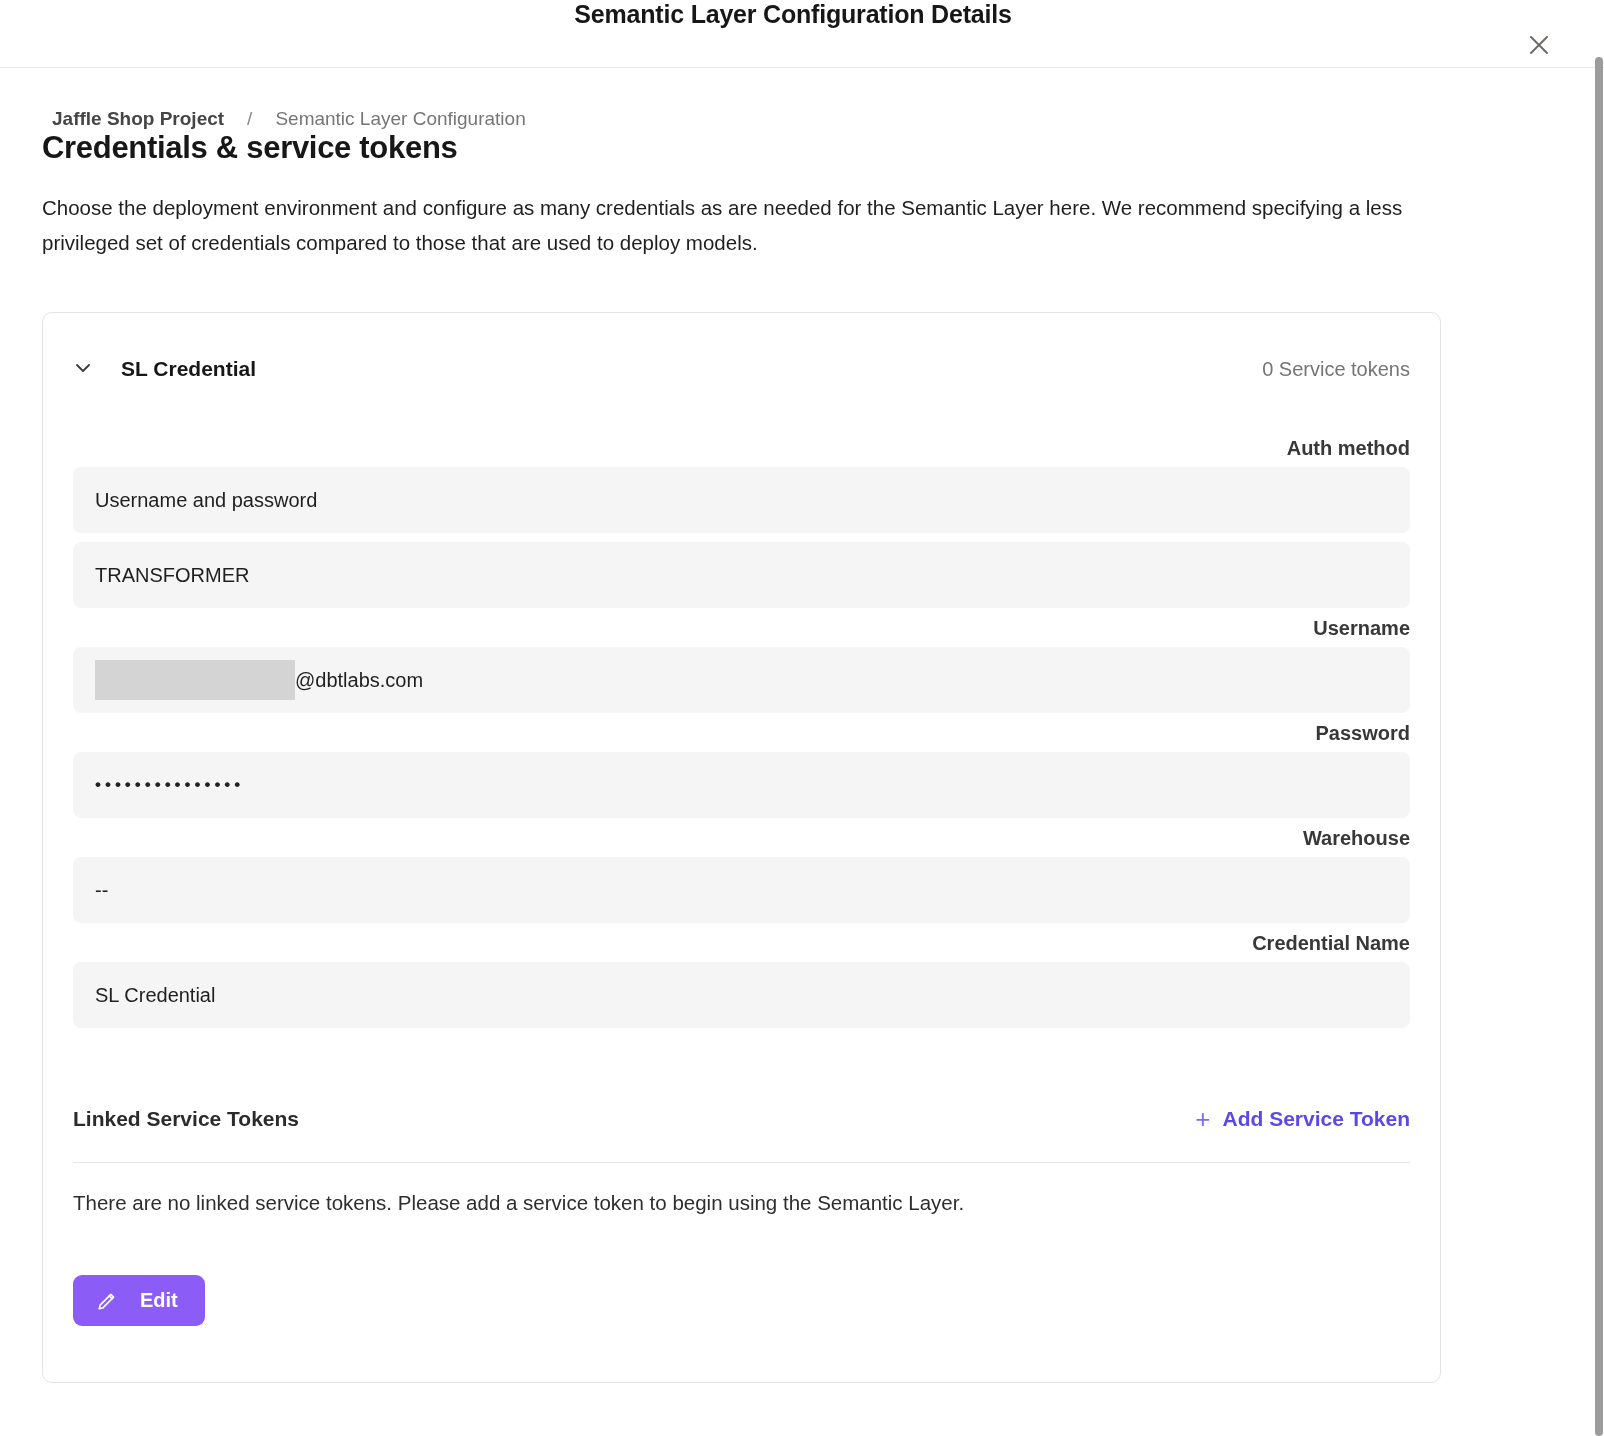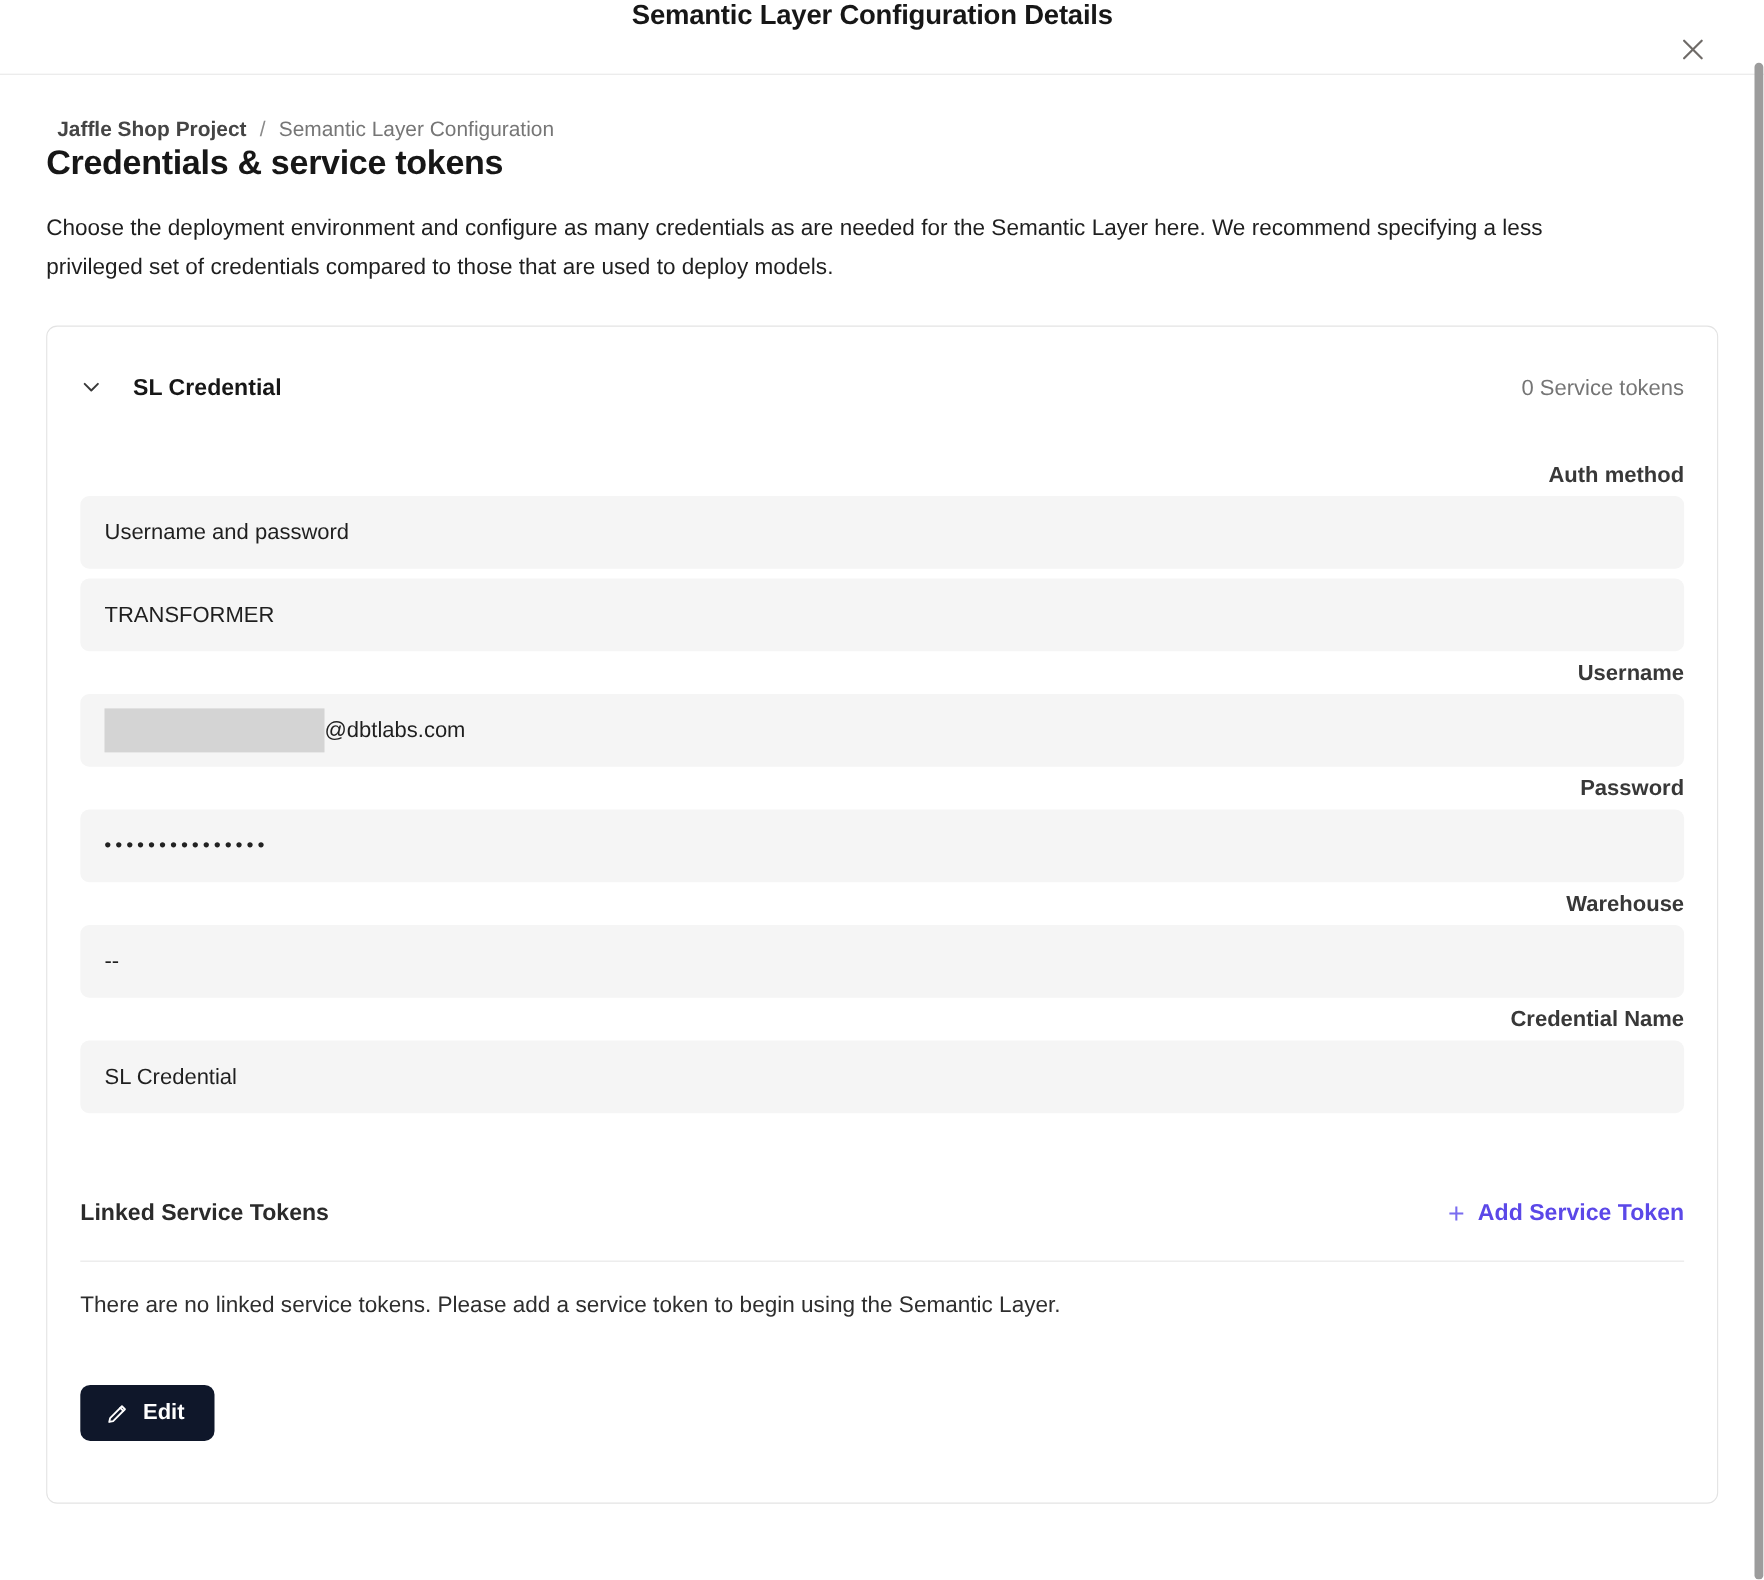--- a/index.html
+++ b/index.html
@@ -37,21 +37,21 @@
   }
 
   
   .content { padding: 40px 42px 0 42px; }
 
   .breadcrumb {
     margin-left: 10px;
     font-size: 19px;
     display: flex;
     align-items: baseline;
-    gap: 12px;
+    gap: 23px;
   }
   .breadcrumb .crumb-project { font-weight: 700; color: #454545; }
   .breadcrumb .crumb-sep { color: #8a8a8a; font-weight: 400; }
   .breadcrumb .crumb-current { color: #767676; font-weight: 400; }
 
   .page-title {
     font-size: 31px;
     font-weight: 700;
     color: #171717;
     letter-spacing: -0.3px;
@@ -60,22 +60,22 @@
   .page-desc {
     margin-top: 24px;
     font-size: 20.5px;
     line-height: 35px;
     color: #1f1f1f;
     max-width: 1430px;
   }
 
   
   .card {
-    margin-top: 36px;
-    width: 1520px;
+    margin-top: 52px;
+    width: 1399px;
     border: 1px solid #e3e3e3;
     border-radius: 10px;
     background: #fff;
     padding: 30px 30px 56px 30px;
   }
   .card-header {
     display: flex;
     align-items: center;
     padding-top: 14px;
   }
@@ -169,22 +169,22 @@
     margin-top: 28px;
     font-size: 20.5px;
     color: #2e2e2e;
   }
 
   
   .edit-btn {
     margin-top: 60px;
     display: inline-flex;
     align-items: center;
-    gap: 12px;
-    background: #0f172a;
+    gap: 22px;
+    background: #8b5cf6;
     color: #ffffff;
     border: none;
     border-radius: 9px;
     padding: 14px 27px 14px 23px;
     font-size: 20px;
     font-weight: 700;
     font-family: "Liberation Sans", sans-serif;
     cursor: pointer;
   }
 

